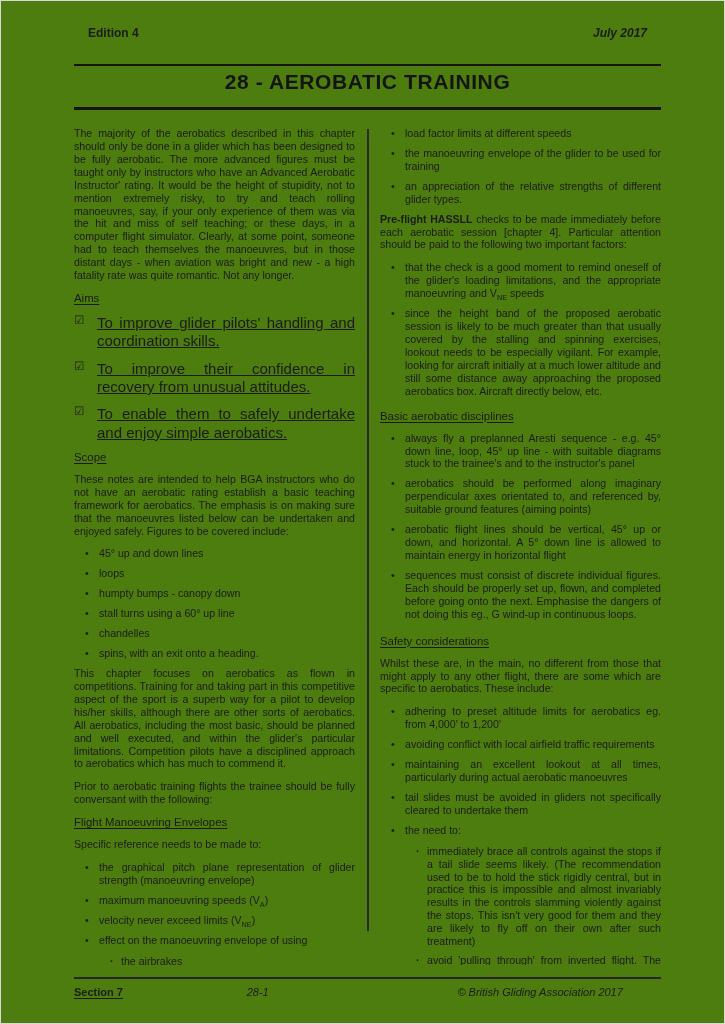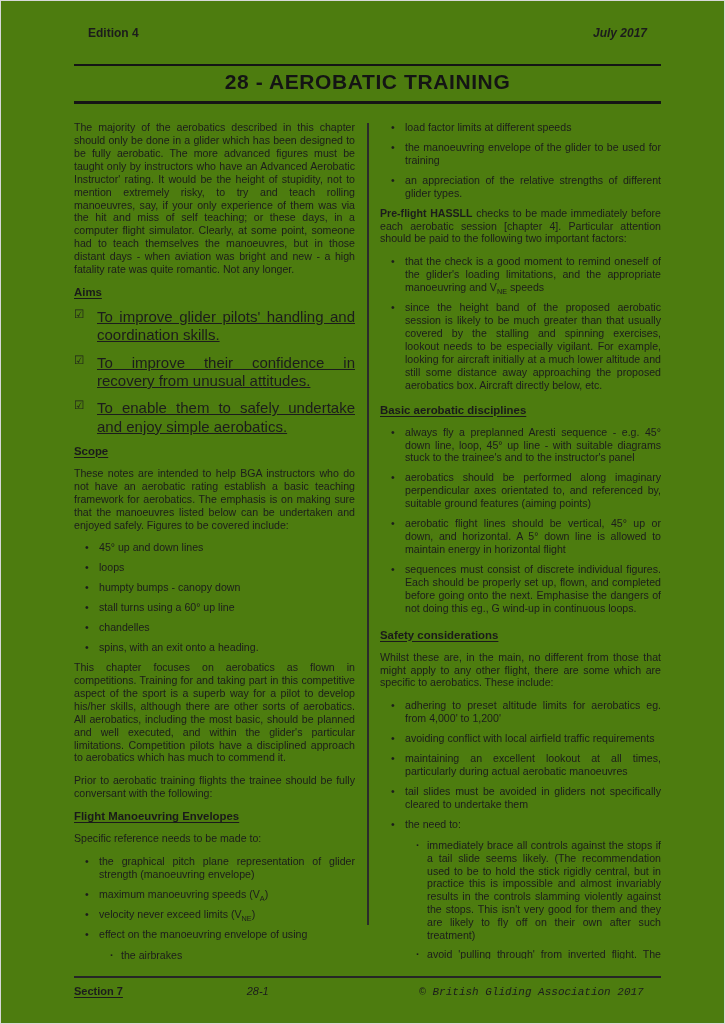--- a/index.html
+++ b/index.html
@@ -8,29 +8,29 @@
     font-family:"Liberation Sans", sans-serif; color:#1c1c1c;
     box-sizing:border-box; padding:26px 64px 0 74px;
     margin:0 auto; overflow:hidden; box-shadow:0 0 0 1px #d8d8d8 inset;
   }
   
   .hdr { display:flex; justify-content:space-between; align-items:baseline;
          font-size:12px; font-weight:bold; padding:0 14px 0 14px; }
   .hdr .date { font-style:italic; }
   
   .title-band { margin-top:24px; border-top:2px solid #151515; border-bottom:3px solid #151515;
-                padding:4px 0 7px; text-align:center; }
+                padding:4px 0 13px; text-align:center; }
   .title-band h1 { margin:0; font-size:21px; font-weight:bold; letter-spacing:0.6px; color:#141414; }
   
   .cols { display:flex; margin-top:17px; height:838px; overflow:hidden; }
   .col { flex:1 1 0; min-width:0; }
   .vdiv { width:2px; background:#2b2b2b; height:802px; margin:2px 11px 0 12px; flex:none; }
   
   p { margin:0 0 10px; font-size:10.6px; line-height:1.22; text-align:justify; }
-  .sec { font-size:11.4px; font-weight:bold; text-decoration:underline; text-underline-offset:2px;
+  .sec { font-size:11.4px; font-weight:normal; text-decoration:underline; text-underline-offset:2px;
          margin:5px 0 10px; color:#1a1a1a; }
   .major { font-size:13.8px; font-weight:400; letter-spacing:0.3px; color:#1a1a1a;
            border-bottom:2px solid #262626; padding-bottom:5px; margin:15px 0 12px; }
   
   .check-item { display:flex; margin:0 0 9px; }
   .check-item .check { flex:none; width:23px; font-size:11.5px; line-height:1.15; }
   .check-item .ctext { flex:1; font-size:15px; line-height:1.22; text-align:justify;text-decoration:underline; }
   
   .bullet { display:flex; margin:0 0 7px; padding-left:11px; }
   .bullet .bm { flex:none; width:14px; font-size:10.6px; line-height:1.2; }
@@ -39,21 +39,21 @@
   .sub-bullet .sbm { flex:none; width:11px; font-size:11px; line-height:1.1; font-weight:bold; }
   .sub-bullet .sbt { flex:1; font-size:10.6px; line-height:1.22; text-align:justify; }
   sub { font-size:7.3px; line-height:0; }
   .tight { margin-bottom:8px; }
   
   .footer { position:absolute; left:74px; right:64px; bottom:26px; }
   .footer-rule { border-top:2px solid #262626; margin-bottom:7px; }
   .footer-row { display:flex; align-items:baseline; font-size:11px; }
   .footer-row .fleft  { flex:1; font-weight:bold; text-decoration:underline; text-underline-offset:2px; }
   .footer-row .fcenter{ flex:1; text-align:left; font-style:italic; }
-  .footer-row .fright { flex:1.4; text-align:left; font-style:italic;font-family:Liberation Mono, monospace; }
+  .footer-row .fright { flex:1.4; text-align:center; font-style:italic; }
 </style>
 </head>
 <body>
 
 <div class="page">
 
   <div class="hdr">
     <span class="edition">Edition 4</span>
     <span class="date">July 2017</span>
   </div>

